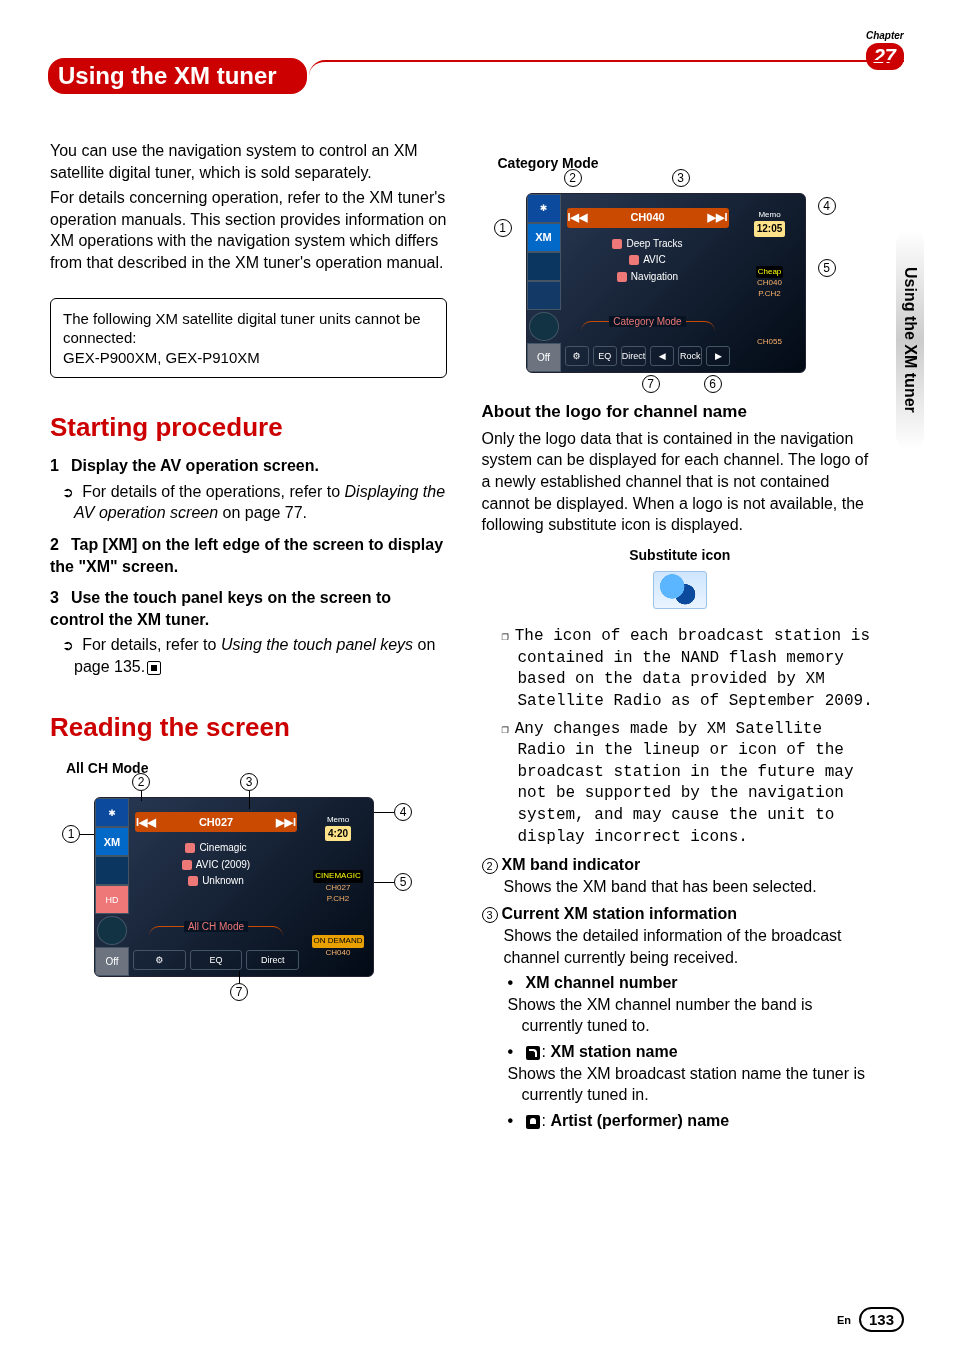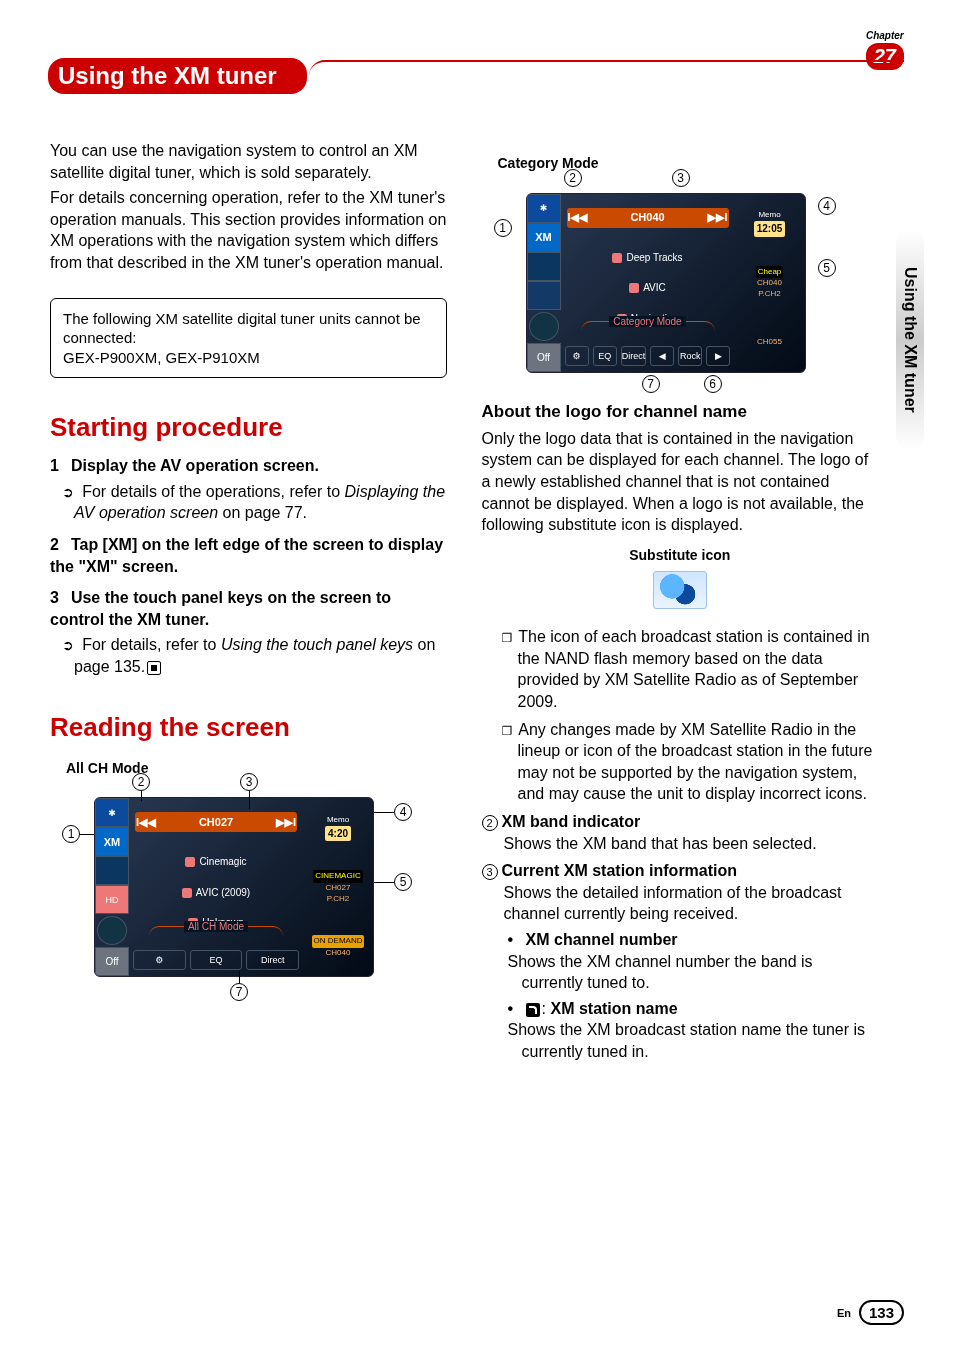--- a/index.html
+++ b/index.html
@@ -157,21 +157,21 @@
 .dp-person { background:#133a66; }
 .dp-fm { background:#e77; color:#fff;}
 .dp-round { background:#134; border-radius:50%; margin:2px; }
 .dp-off { background:#6d7480; font-size:10px; }
 .dp-main { position:absolute; left:34px; right:70px; top:0; bottom:0; }
 .dp-chbar { margin:14px 6px 0; height:20px; background:#c94a00; border-radius:3px;
   display:flex; align-items:center; justify-content:center; font-size:11px; font-weight:700;}
 .dp-chbar .prev,.dp-chbar .next{width:22px;text-align:center;}
 .dp-chbar .ch { flex:1; text-align:center; }
 .dp-info { text-align:center; padding:6px 4px; }
-.dp-info div { margin:17px 0; display:flex; align-items:center; justify-content:center; gap:4px;}
+.dp-info div { margin:3px 0; display:flex; align-items:center; justify-content:center; gap:4px;}
 .dp-info .mini { width:10px; height:10px; background:#e77; border-radius:2px;}
 .dp-mode-bar { position:absolute; left:20px; right:20px; bottom:36px;
   border-top:1px solid #c94a00; border-radius:10px 10px 0 0; text-align:center;}
 .dp-mode-bar span{ color:#e77; font-size:10px; position:relative; top:-7px; background:#061322; padding:0 4px;}
 .dp-bottom-row { position:absolute; left:4px; right:4px; bottom:6px; display:flex; gap:4px;}
 .dp-btn { flex:1; height:20px; border:1px solid #456; border-radius:3px;
   display:flex; align-items:center; justify-content:center; font-size:9px;}
 .dp-right { position:absolute; right:0; top:0; bottom:0; width:70px; display:flex; flex-direction:column; }
 .dp-rcell { flex:1; display:flex; flex-direction:column; align-items:center; justify-content:center; font-size:8px; }
 .dp-memo { color:#fff; }
@@ -192,40 +192,40 @@
 h3.subhead { font-weight:800; font-size:17px; margin-top:12px; margin-bottom:4px; }
 .sub-center { text-align:center; font-weight:700; font-size:14px; margin-top:10px;}
 .sub-icon-wrap { text-align:center; margin:6px 0 12px; }
 .sub-icon {
   display:inline-block; width:54px; height:38px;
   background: radial-gradient(circle at 35% 40%, #5bb6ff 0 30%, transparent 31%),
               radial-gradient(circle at 60% 62%, #0b4a9c 0 26%, transparent 27%),
               linear-gradient(#cfe6ff,#eaf4ff);
   border:1px solid #9cc3e6; border-radius:3px;
 }
-.note-list { padding-left:20px; }
+.note-list { padding-left:20px;font-family:Liberation Mono, monospace; }
 .note-list li { list-style:none; text-indent:-16px; padding-left:16px; margin-bottom:6px;}
 .note-list li::before { content:"❐"; font-size:12px; margin-right:6px; }
 .num-item { margin-top:6px; }
 .num-item .circ {
   display:inline-block; width:16px;height:16px;border:1px solid #000;border-radius:50%;
   font-size:11px; text-align:center; line-height:15px; vertical-align:middle; margin-right:4px;
 }
 .num-item .label { font-weight:700; }
 .num-item .desc { display:block; padding-left:22px; }
 .bullet-sub { padding-left:40px; text-indent:-14px; margin-top:4px;}
 .bullet-sub::before { content:"•"; font-weight:700; margin-right:8px; font-size:16px;}
 .bullet-sub .iconblock { display:inline-block; width:14px; height:14px; background:#000; border-radius:2px; vertical-align:middle; margin-right:2px; position:relative;}
 .bullet-sub .iconblock.rss::after{content:"";position:absolute;left:3px;top:3px;width:6px;height:6px;border-top:2px solid #fff;border-right:2px solid #fff;border-radius:0 4px 0 0;}
 .bullet-sub .iconblock.person::after{content:"";position:absolute;left:4px;top:3px;width:6px;height:6px;background:#fff;border-radius:3px 3px 0 0;}
 .bullet-sub .strong { font-weight:700; }
 .bullet-sub .body { display:block; padding-left:0;}
 .footer {
   position:absolute;
-  bottom:27px; right:50px;
+  bottom:20px; right:50px;
   display:flex; align-items:center; gap:8px;
 }
 .footer .en { font-size:11px; font-weight:700;}
 .footer .page-oval {
   border:2px solid #000000; border-radius:14px; padding:2px 8px;
   font-weight:700; font-size:15px;
 }
 </style>
 </head>
 <body>
@@ -428,19 +428,22 @@
     </div>
 
     <div class="bullet-sub">
       <span class="strong">XM channel number</span>
       <span class="body">Shows the XM channel number the band is currently tuned to.</span>
     </div>
     <div class="bullet-sub">
       <span class="iconblock rss"></span>: <span class="strong">XM station name</span>
       <span class="body">Shows the XM broadcast station name the tuner is currently tuned in.</span>
     </div>
+    <div class="bullet-sub">
+      <span class="iconblock person"></span>: <span class="strong">Artist (performer) name</span>
+    </div>
   </div>
 </div>
 
 <div class="footer">
   <span class="en">En</span>
   <span class="page-oval">133</span>
 </div>
 
 </body></html>

